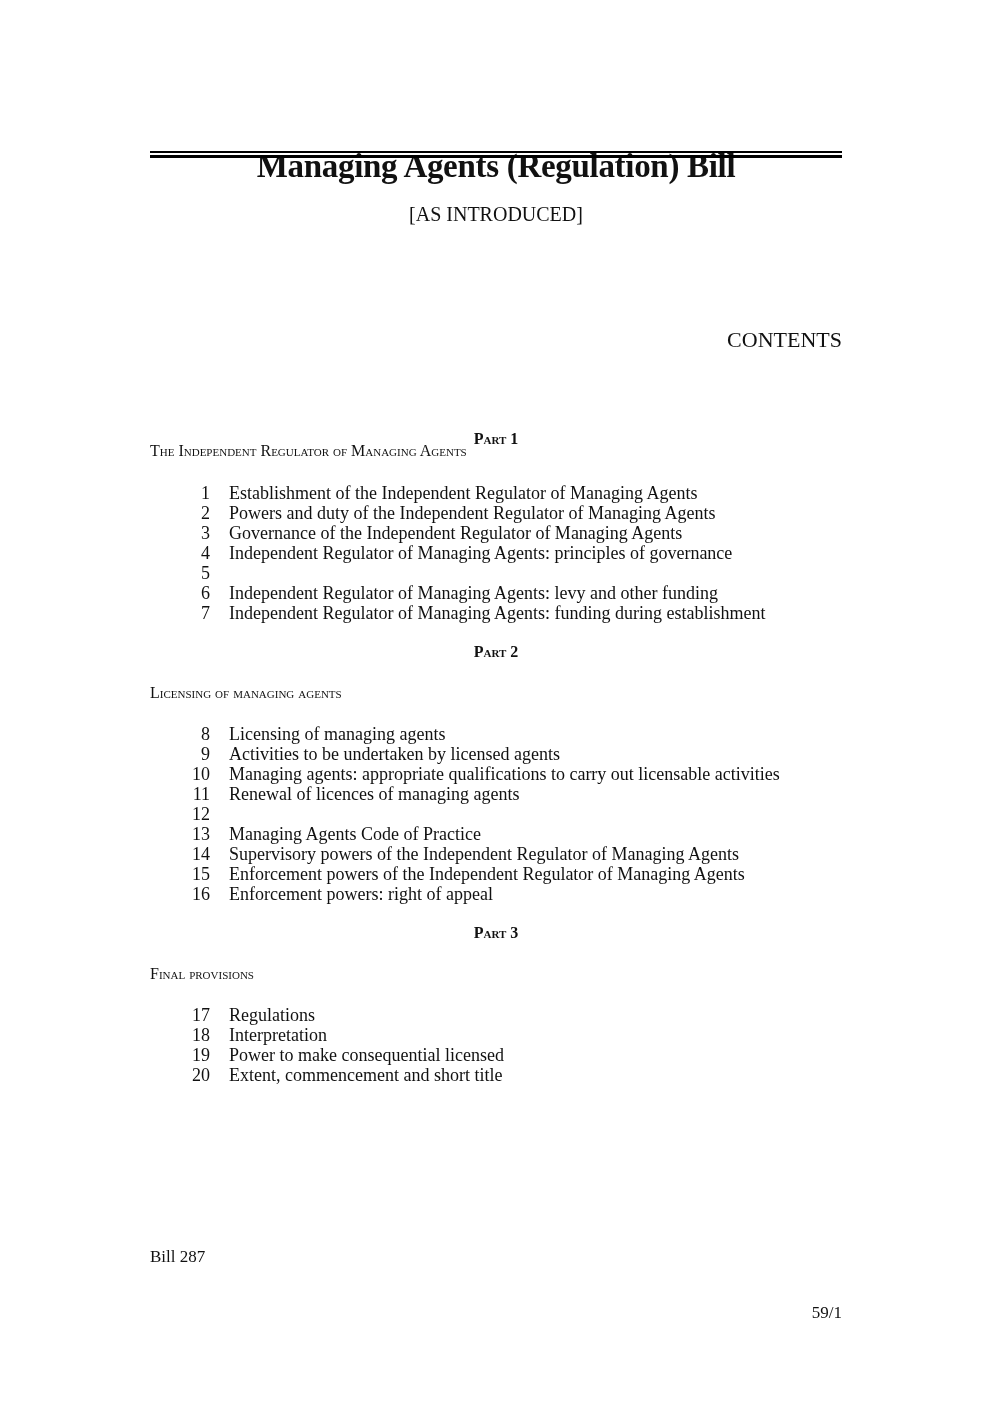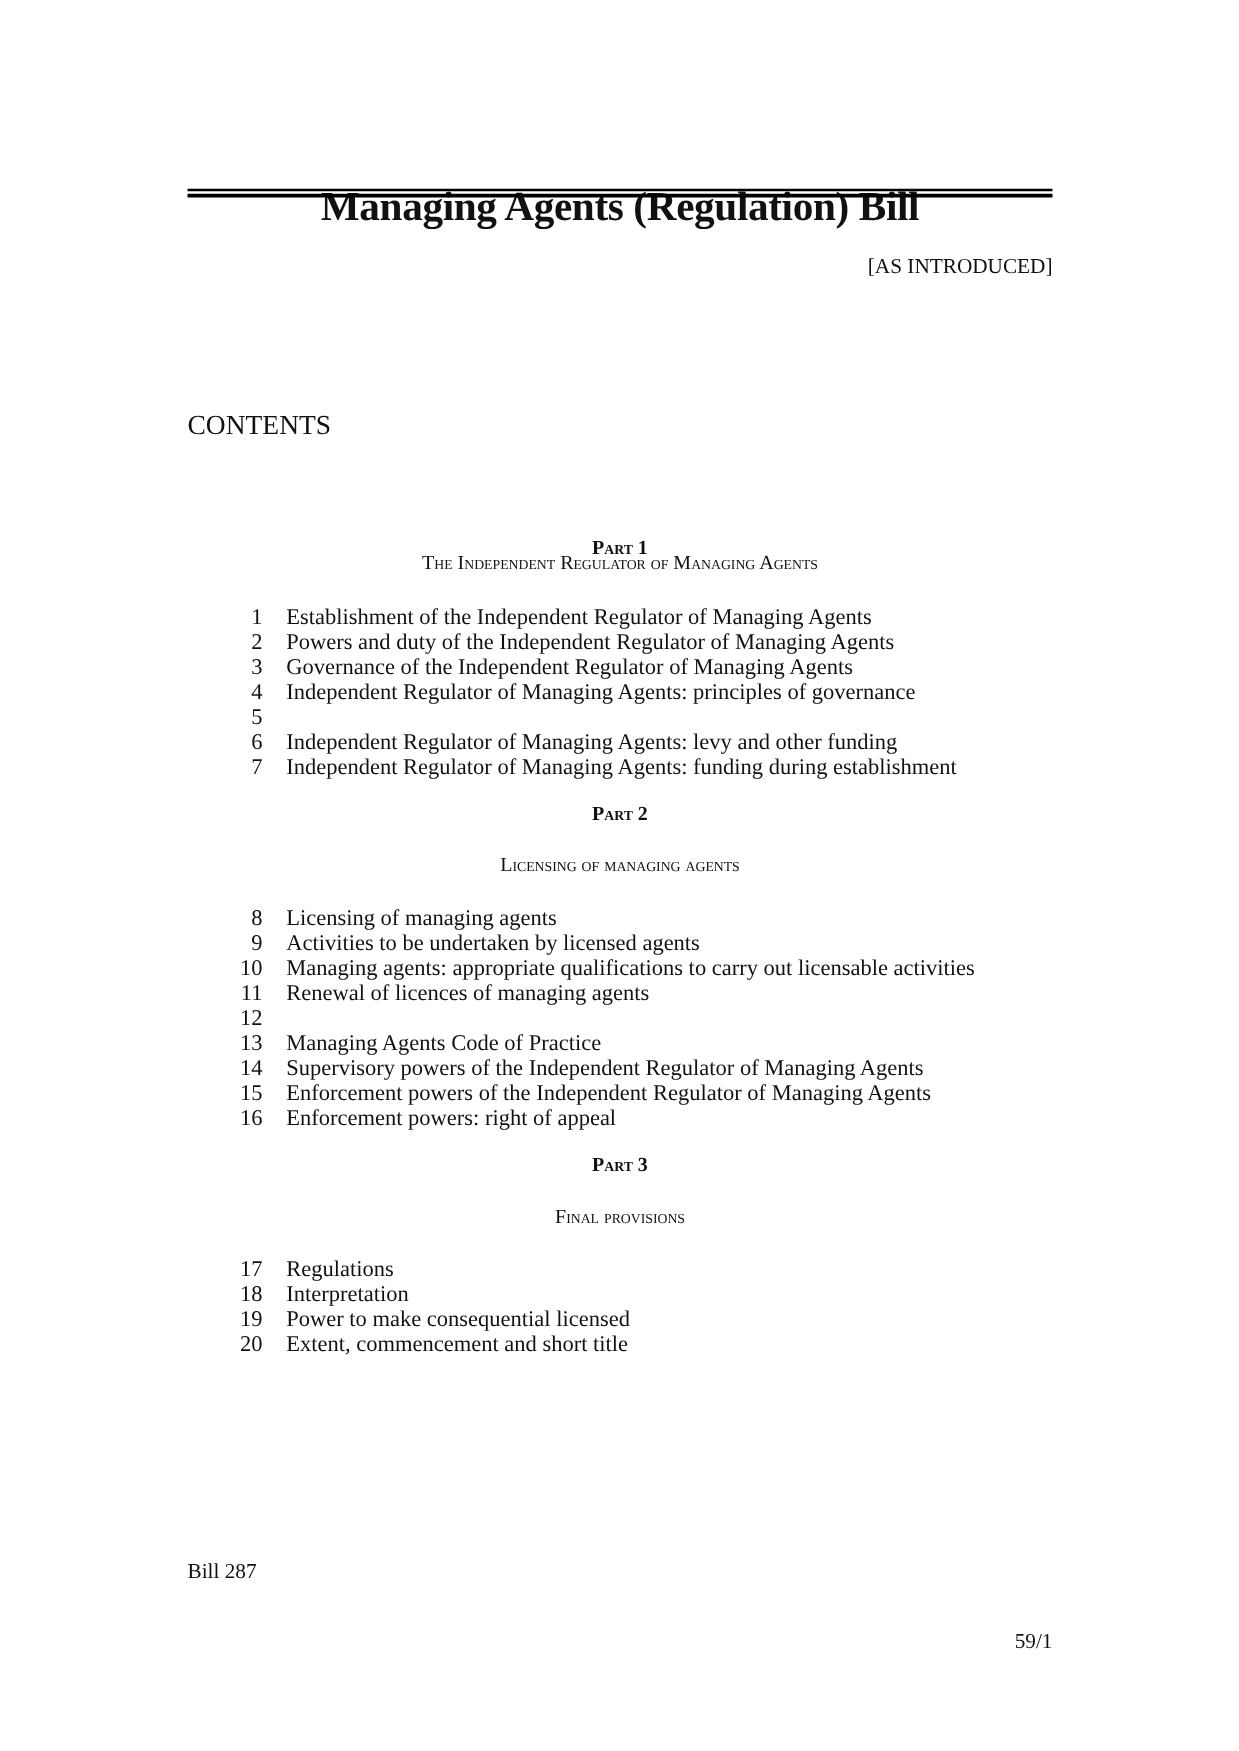--- a/index.html
+++ b/index.html
@@ -44,45 +44,45 @@
     .rule .gap { height: 2px; }
     .rule .thick {
       height: 3px;
       background: #000;
     }
     .status {
       position: absolute;
       top: 203px;
       left: 0;
       width: 692px;
+      text-align: center;
+      font-size: 20px;
+    }
+    .contents-heading {
+      position: absolute;
+      top: 327px;
+      left: 0;
+      width: 692px;
       text-align: right;
-      font-size: 17px;
-    }
-    .contents-heading {
-      position: absolute;
-      top: 327px;
-      left: 0;
-      width: 692px;
-      text-align: left;
       font-size: 22px;
     }
     .part-label {
       position: absolute;
       left: 0;
       width: 692px;
       text-align: center;
       font-size: 16px;
       font-weight: bold;
       font-variant: small-caps;
     }
     .part-title {
       position: absolute;
       left: 0;
       width: 692px;
-      text-align: center;
+      text-align: left;
       font-size: 16px;
       font-variant: small-caps;
     }
     .toc-list {
       position: absolute;
       left: 30px;
       margin: 0;
       padding: 0;
       list-style: none;
     }

